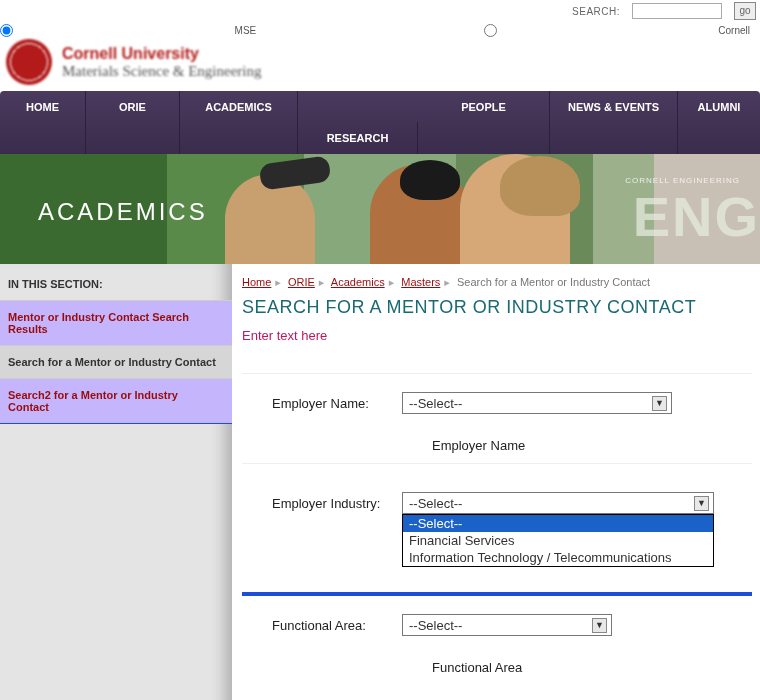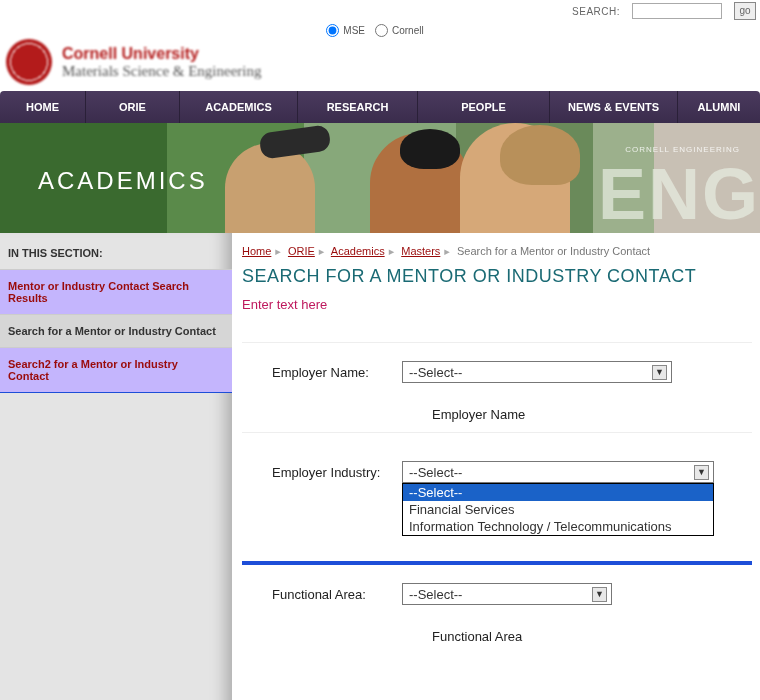--- a/index.html
+++ b/index.html
@@ -16,26 +16,26 @@
   
   .ident { display:flex; align-items:center; gap:10px; padding: 0 6px 6px 6px; filter: blur(1px); }
   .seal { width:46px; height:46px; border-radius:50%; background: radial-gradient(circle,#b31b1b 0 55%, #fff 55% 58%, #b31b1b 58% 100%);}
   .ident-text .uni { color:#b31b1b; font-size:16px; font-weight:bold; }
   .ident-text .dept { color:#555; font-family: Georgia, serif; font-size:15px; }
 
   
   .nav { background: linear-gradient(#4a3a5e,#3a2c4c); border-radius:4px 4px 0 0; display:flex; }
   .nav-item { flex:none; padding:10px 0; color:#fff; font-size:11px; font-weight:bold; text-align:center; border-right:1px solid #2a2038; cursor:pointer; }
   .nav-item:last-child { border-right:none; }
-  .w-home{width:86px;} .w-about{width:94px;} .w-acad{width:118px;} .w-res{width:120px;} .w-people{width:132px;} .w-news{width:128px;} .w-alumni{width:82px;}
+  .w-home{width:86px;} .w-about{width:94px;} .w-acad{width:118px;} .w-res{width:120px;margin-top:31px;} .w-people{width:132px;} .w-news{width:128px;} .w-alumni{width:82px;}
 
   
   .banner { position:relative; height:110px; background: linear-gradient(90deg,#3a6a2f 0 22%, #5a8a4a 22% 40%, #87a87a 40% 60%, #6a8a5a 60% 78%, #9cb08c 78% 86%, #c8c0b4 86% 100%); overflow:hidden; }
   .banner-title { position:absolute; left:38px; top:44px; color:#fff; font-size:24px; letter-spacing:3px; font-weight:400; }
-  .eng { position:absolute; right:0; top:30px; color:#e8eee2; font-size:72px; font-weight:bold; letter-spacing:2px; opacity:0.7;}
+  .eng { position:absolute; right:0; top:30px; color:#e8eee2; font-size:56px; font-weight:bold; letter-spacing:2px; opacity:0.7;}
   .eng-sub { position:absolute; right:20px; top:22px; color:#fff; font-size:8px; letter-spacing:1px; opacity:0.8;}
   
   .sil { position:absolute; bottom:0; border-radius:50% 50% 0 0; }
   .sil1{ left:225px; width:90px; height:90px; background:#c8a070; }
   .sil1g{ position:absolute; left:260px; top:6px; width:70px; height:26px; border-radius:12px; background:#2a2a2a; transform:rotate(-8deg);}
   .sil2{ left:370px; width:100px; height:100px; background:#b07040; }
   .sil2h{ position:absolute; left:400px; top:6px; width:60px; height:40px; background:#1a1a1a; border-radius:50% 50% 40% 40%; }
   .sil3{ left:460px; width:110px; height:110px; background:#d6a878; }
   .sil3h{ position:absolute; left:500px; top:2px; width:80px; height:60px; background:#b8905a; border-radius:50% 50% 30% 40%; }
 
@@ -68,21 +68,21 @@
   .dropdown .opt.hl { background:#1a62c8; color:#fff;}
 </style>
 </head>
 <body>
 
 <div class="topbar">
   <span class="topbar-label">SEARCH:</span>
   <input type="text" style="">
   <div class="go-btn">go</div>
 </div>
-<div class="radio-row" style="justify-content:center; padding-bottom:2px;">
+<div class="radio-row" style="justify-content:space-between; padding-bottom:2px;">
   <input type="radio" checked="" style="">
   <label>MSE</label>
   <input type="radio" style="">
   <label>Cornell</label>
 </div>
 
 <div class="ident">
   <div class="seal"></div>
   <div class="ident-text">
     <div class="uni">Cornell University</div>

